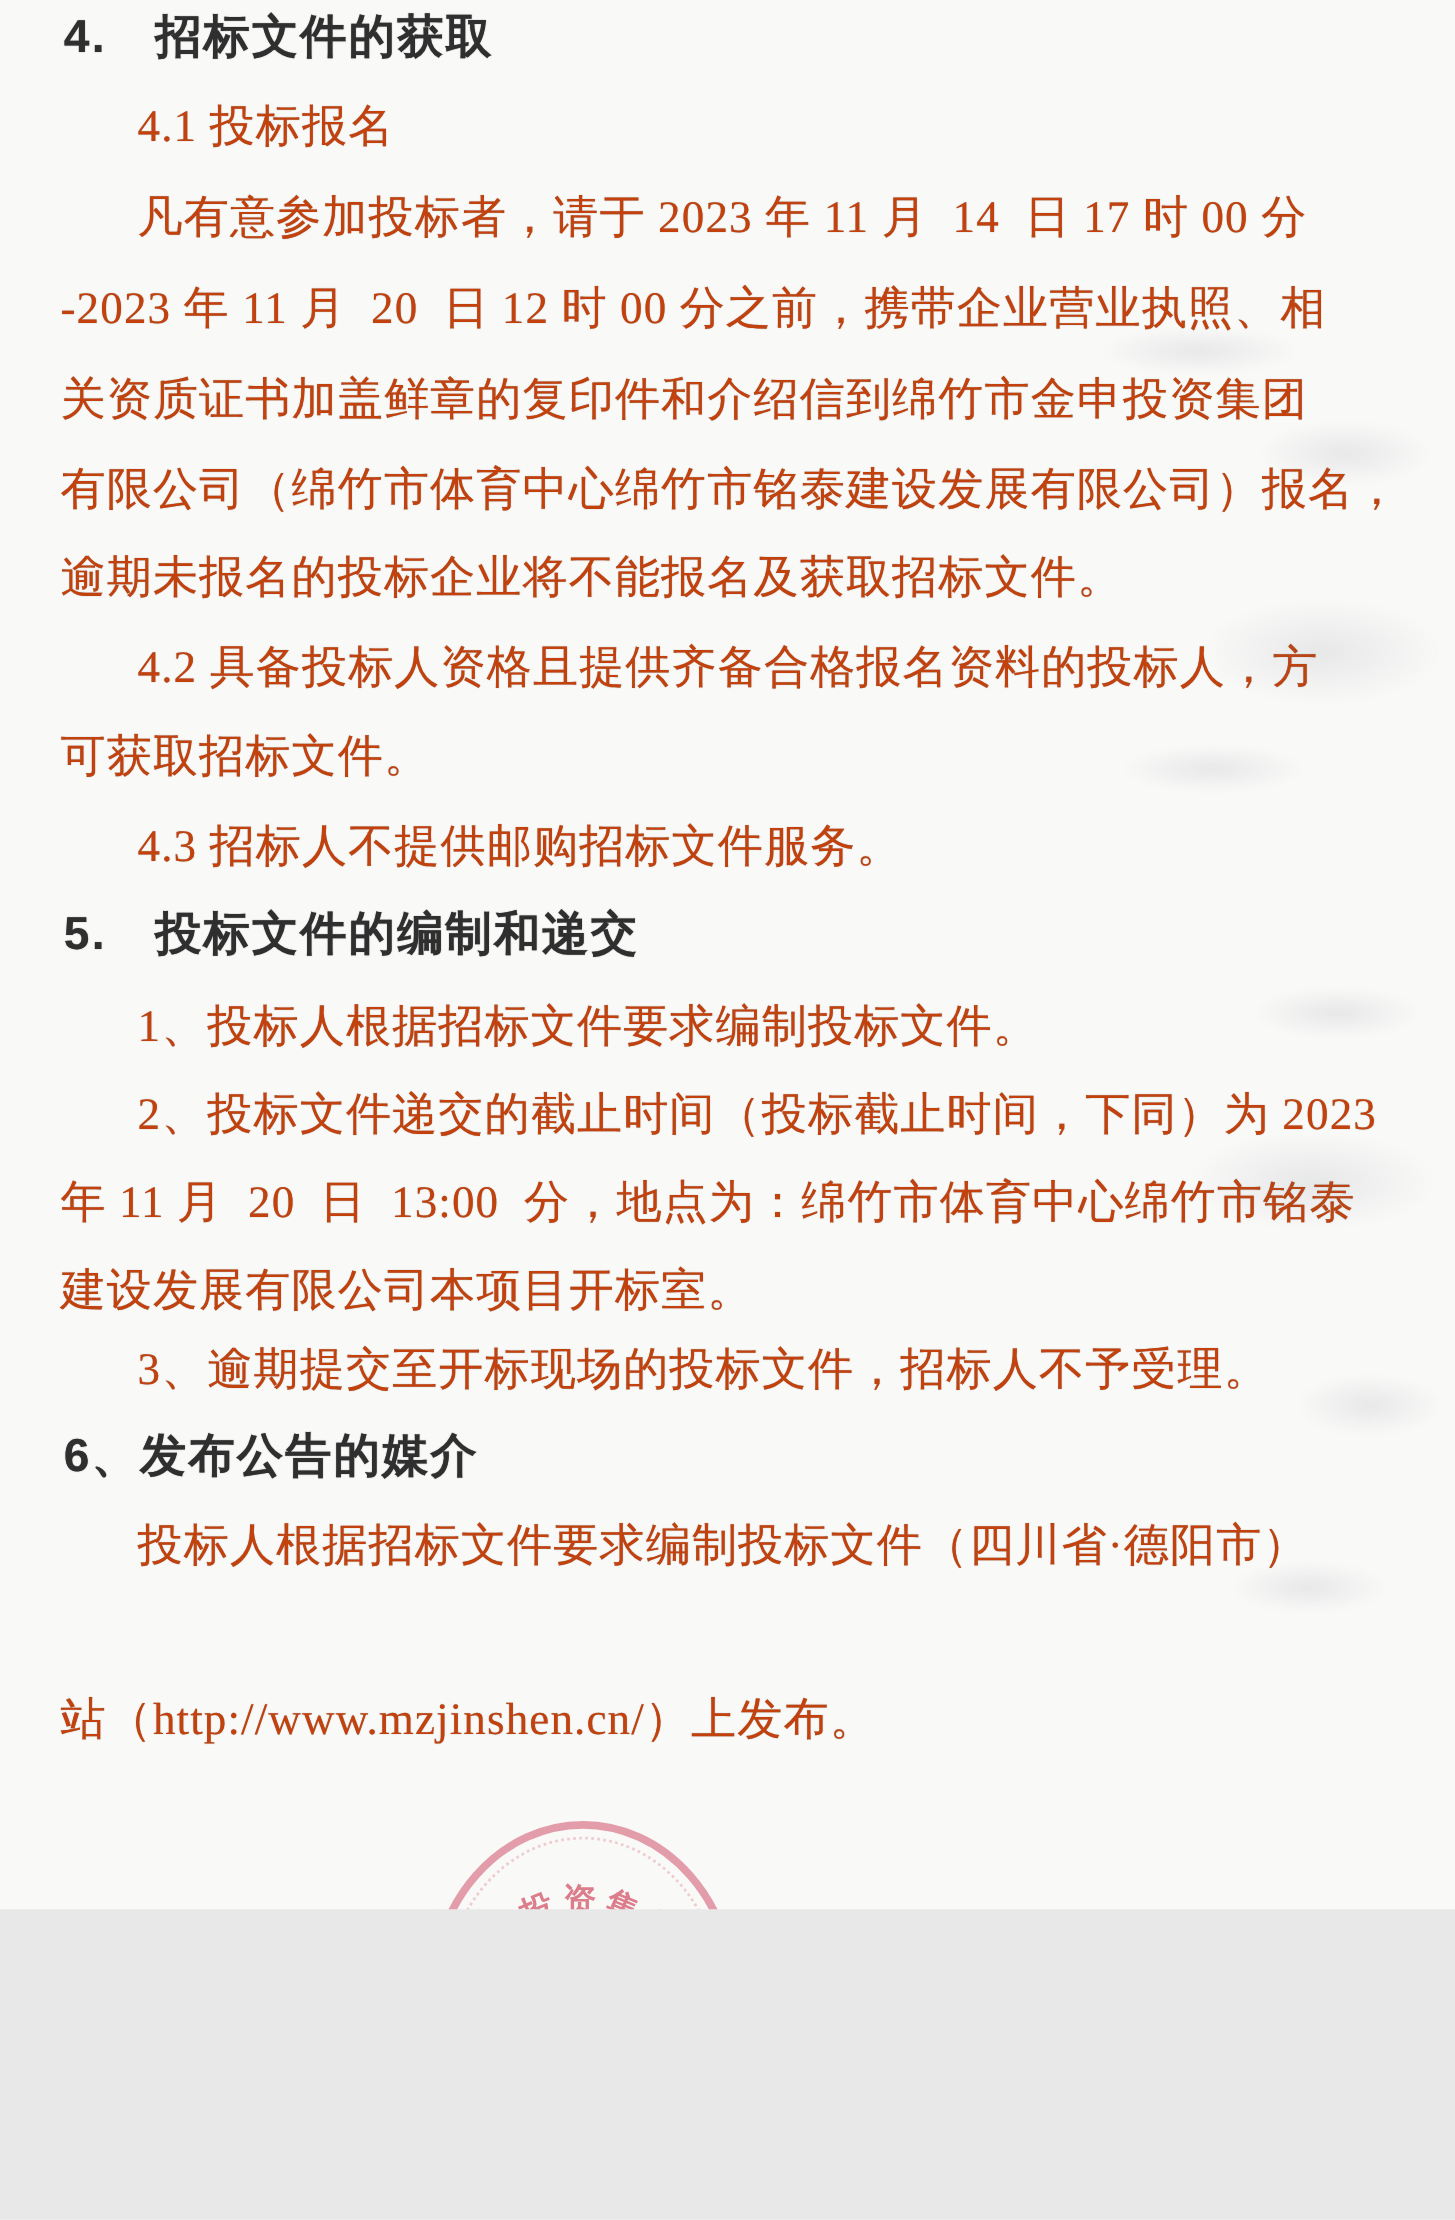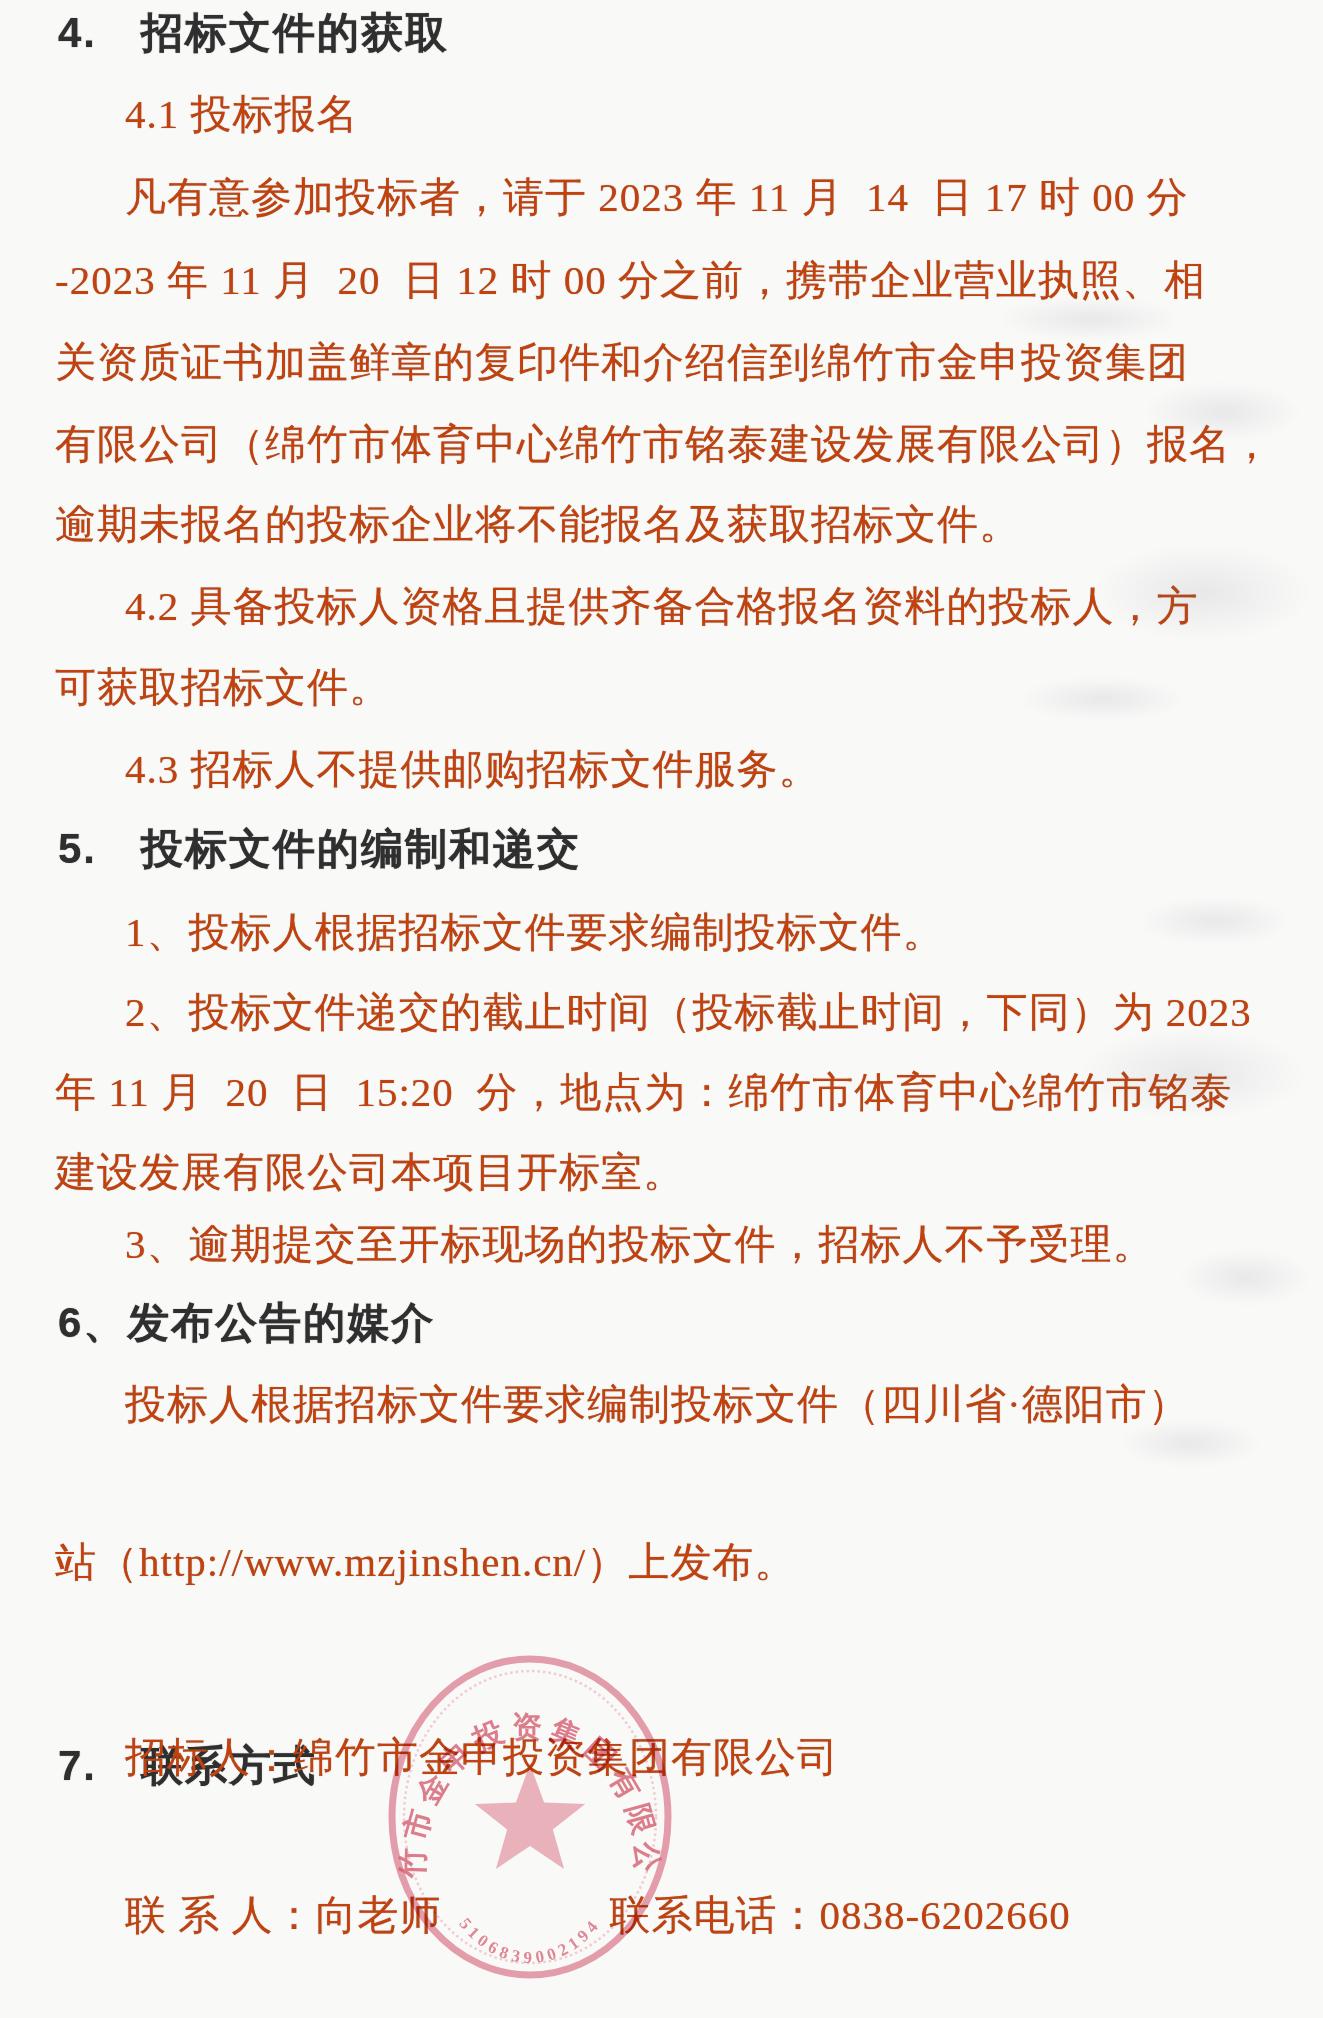--- a/index.html
+++ b/index.html
@@ -1,18 +1,18 @@
 <!DOCTYPE html>
 <html><head>
 <meta charset="utf-8">
 <style>
   html,body{margin:0;padding:0;background:#e8e8e8;}
   .page{
     position:relative;
-    width:1323px;height:2018px;
+    width:1323px;height:1736px;
     margin:0 auto;
     background:#f9f9f8;
     overflow:hidden;
     font-family:"Liberation Serif","DejaVu Serif",serif;
     color:#3a3a3a;
   }
   .ln{
     position:absolute;
     white-space:pre;
     font-size:41px;
@@ -64,21 +64,21 @@
   <div class="ln" style="top:340px;left:55px">关资质证书加盖鲜章的复印件和介绍信到绵竹市金申投资集团</div>
   <div class="ln" style="top:422px;left:55px">有限公司（绵竹市体育中心绵竹市铭泰建设发展有限公司）报名，</div>
   <div class="ln" style="top:502px;left:55px">逾期未报名的投标企业将不能报名及获取招标文件。</div>
   <div class="ln" style="top:584px;left:125px">4.2 具备投标人资格且提供齐备合格报名资料的投标人，方</div>
   <div class="ln" style="top:665px;left:55px">可获取招标文件。</div>
   <div class="ln" style="top:747px;left:125px">4.3 招标人不提供邮购招标文件服务。</div>
 
   <div class="ln h" style="top:826px;left:58px">5.　投标文件的编制和递交</div>
   <div class="ln" style="top:910px;left:125px">1、投标人根据招标文件要求编制投标文件。</div>
   <div class="ln" style="top:990px;left:125px">2、投标文件递交的截止时间（投标截止时间，下同）为 2023</div>
-  <div class="ln" style="top:1070px;left:55px">年 11 月  20  日  15:20  分，地点为：绵竹市体育中心绵竹市铭泰</div>
+  <div class="ln" style="top:1070px;left:55px">年 11 月  20  日  13:00  分，地点为：绵竹市体育中心绵竹市铭泰</div>
   <div class="ln" style="top:1150px;left:55px">建设发展有限公司本项目开标室。</div>
   <div class="ln" style="top:1222px;left:125px">3、逾期提交至开标现场的投标文件，招标人不予受理。</div>
 
   <div class="ln h" style="top:1300px;left:58px">6、发布公告的媒介</div>
   <div class="ln" style="top:1382px;left:125px">投标人根据招标文件要求编制投标文件（四川省·德阳市）</div>
   <div class="ln" style="top:1540px;left:55px">站（http://www.mzjinshen.cn/）上发布。</div>
 
   <div class="ln h" style="top:1743px;left:58px">7.　联系方式</div>
   <div class="ln" style="top:1735px;left:125px">招标人：绵竹市金申投资集团有限公司</div>
   <div class="ln" style="top:1893px;left:125px">联 系 人：向老师　　　　联系电话：0838-6202660</div>

